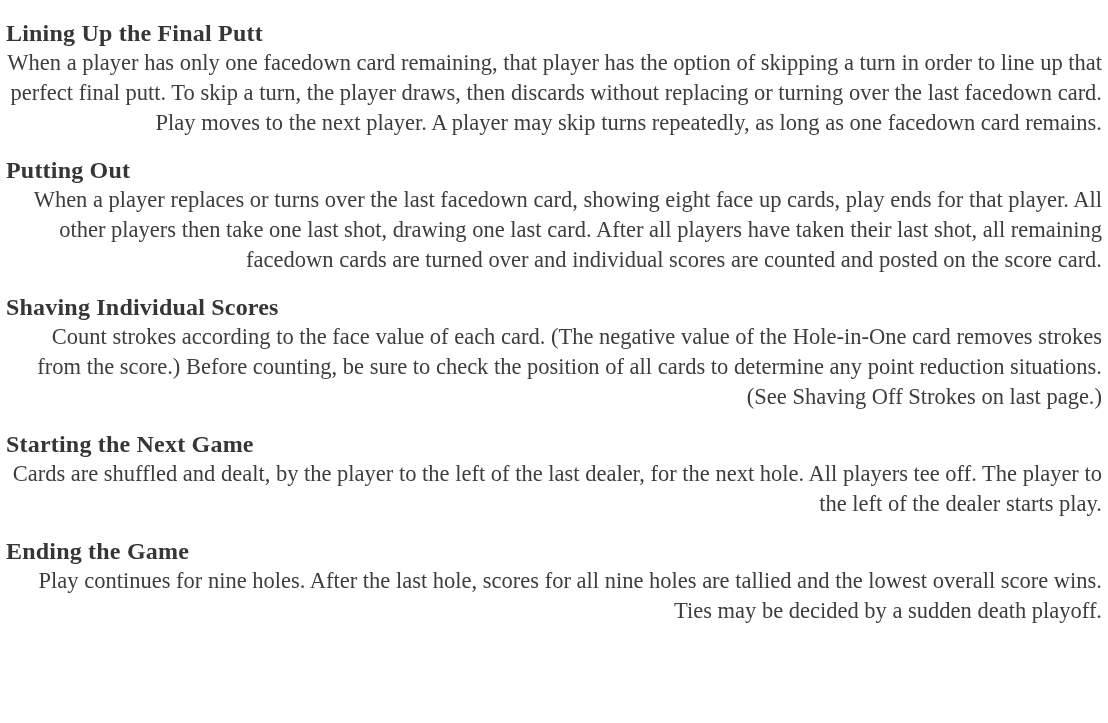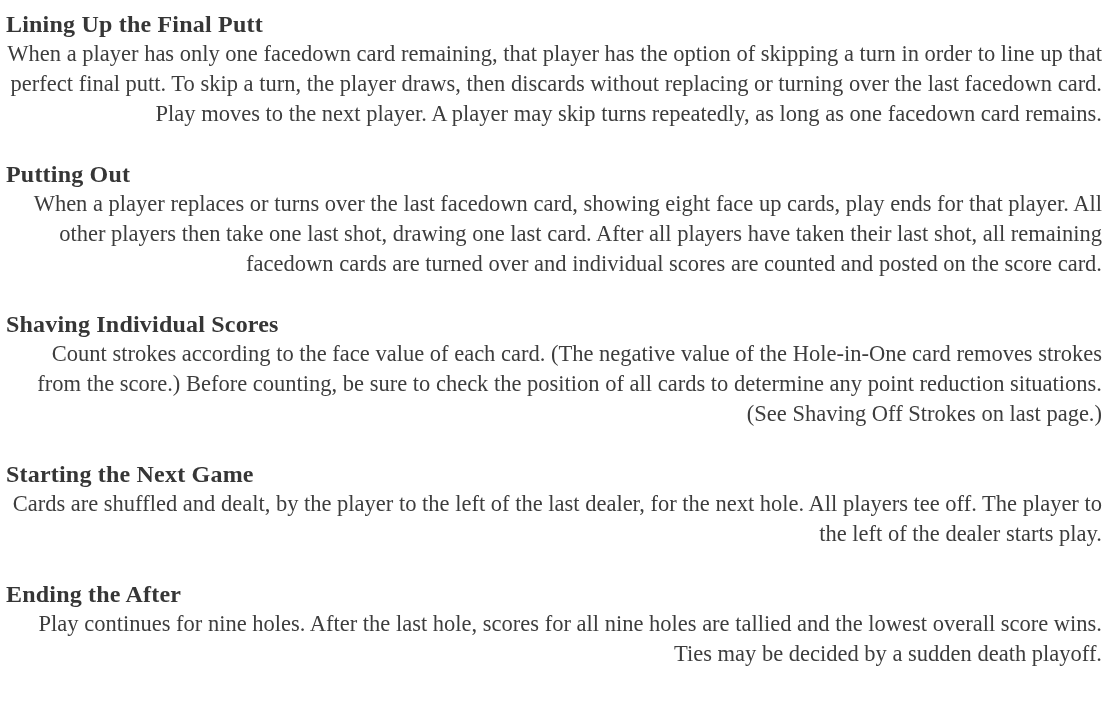--- a/index.html
+++ b/index.html
@@ -7,36 +7,36 @@
     padding: 0;
     background: #ffffff;
     width: 1108px;
     height: 723px;
     overflow: hidden;
   }
   .page {
     box-sizing: border-box;
     width: 1108px;
     height: 723px;
-    padding: 9px 6px 0 6px;
+    padding: 18px 6px 0 6px;
     font-family: "Liberation Serif", "DejaVu Serif", serif;
     color: #3a3a3a;
     background: #ffffff;
   }
   .section { margin: 0; }
   .section-heading {
     font-size: 24px;
     line-height: 30px;
     font-weight: bold;
     margin: 0;
     letter-spacing: 0.2px;
     color: #363636;
   }
   .section + .section .section-heading {
-    margin-top: 30px;
+    margin-top: 17px;
   }
   .section-body {
     font-size: 22.5px;
     line-height: 30px;
     margin: 0;
     text-align: right;
     color: #3d3d3d;
   }
 </style>
 </head>
@@ -58,17 +58,17 @@
     <h2 class="section-heading">Shaving Individual Scores</h2>
     <p class="section-body">Count strokes according to the face value of each card. (The negative value of the Hole-in-One card removes strokes from the score.) Before counting, be sure to check the position of all cards to determine any point reduction situations. (See Shaving Off Strokes on last page.)</p>
   </div>
 
   <div class="section">
     <h2 class="section-heading">Starting the Next Game</h2>
     <p class="section-body">Cards are shuffled and dealt, by the player to the left of the last dealer, for the next hole. All players tee off. The player to the left of the dealer starts play.</p>
   </div>
 
   <div class="section">
-    <h2 class="section-heading">Ending the After</h2>
+    <h2 class="section-heading">Ending the Game</h2>
     <p class="section-body">Play continues for nine holes. After the last hole, scores for all nine holes are tallied and the lowest overall score wins. Ties may be decided by a sudden death playoff.</p>
   </div>
 
 </div>
 
 </body></html>

